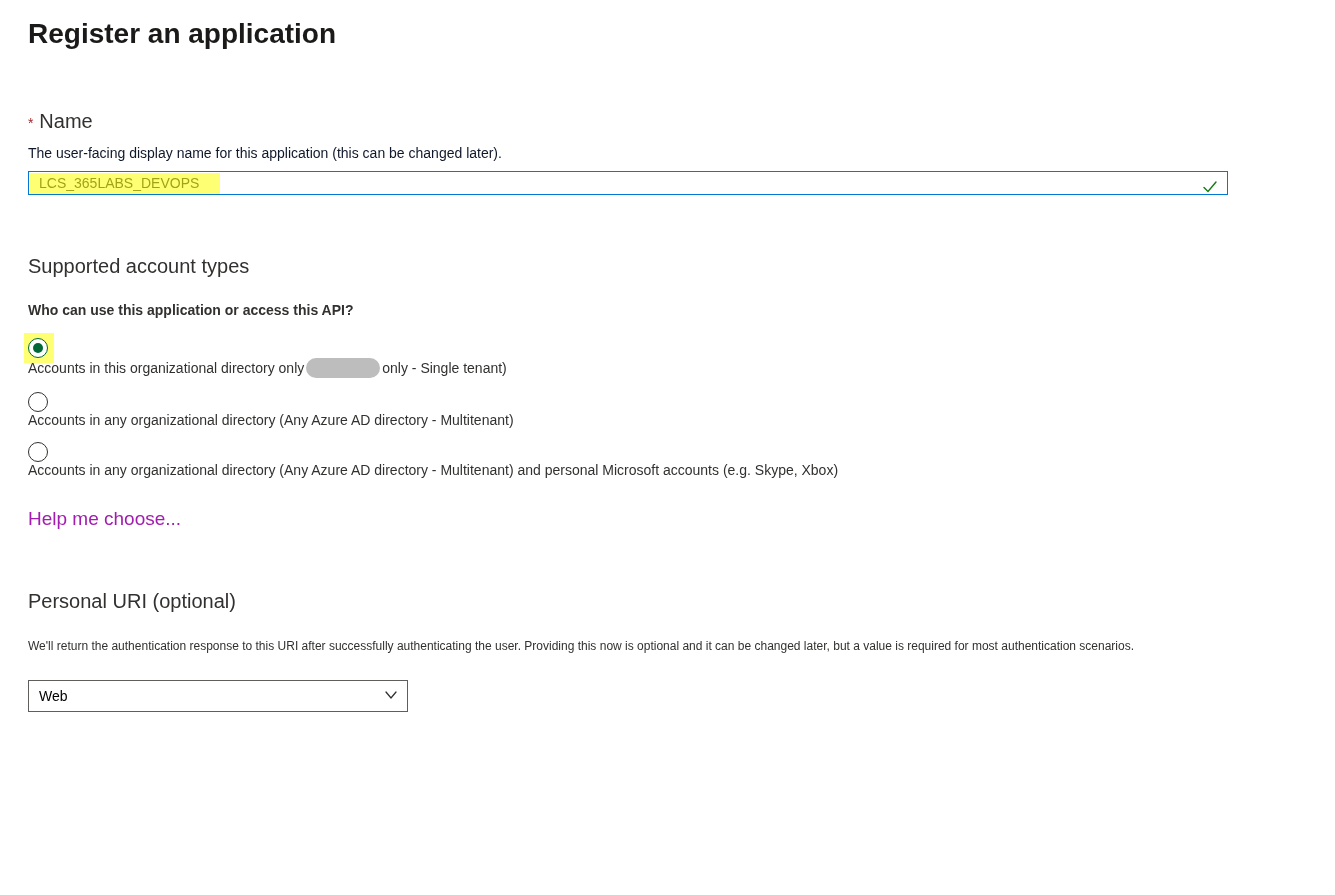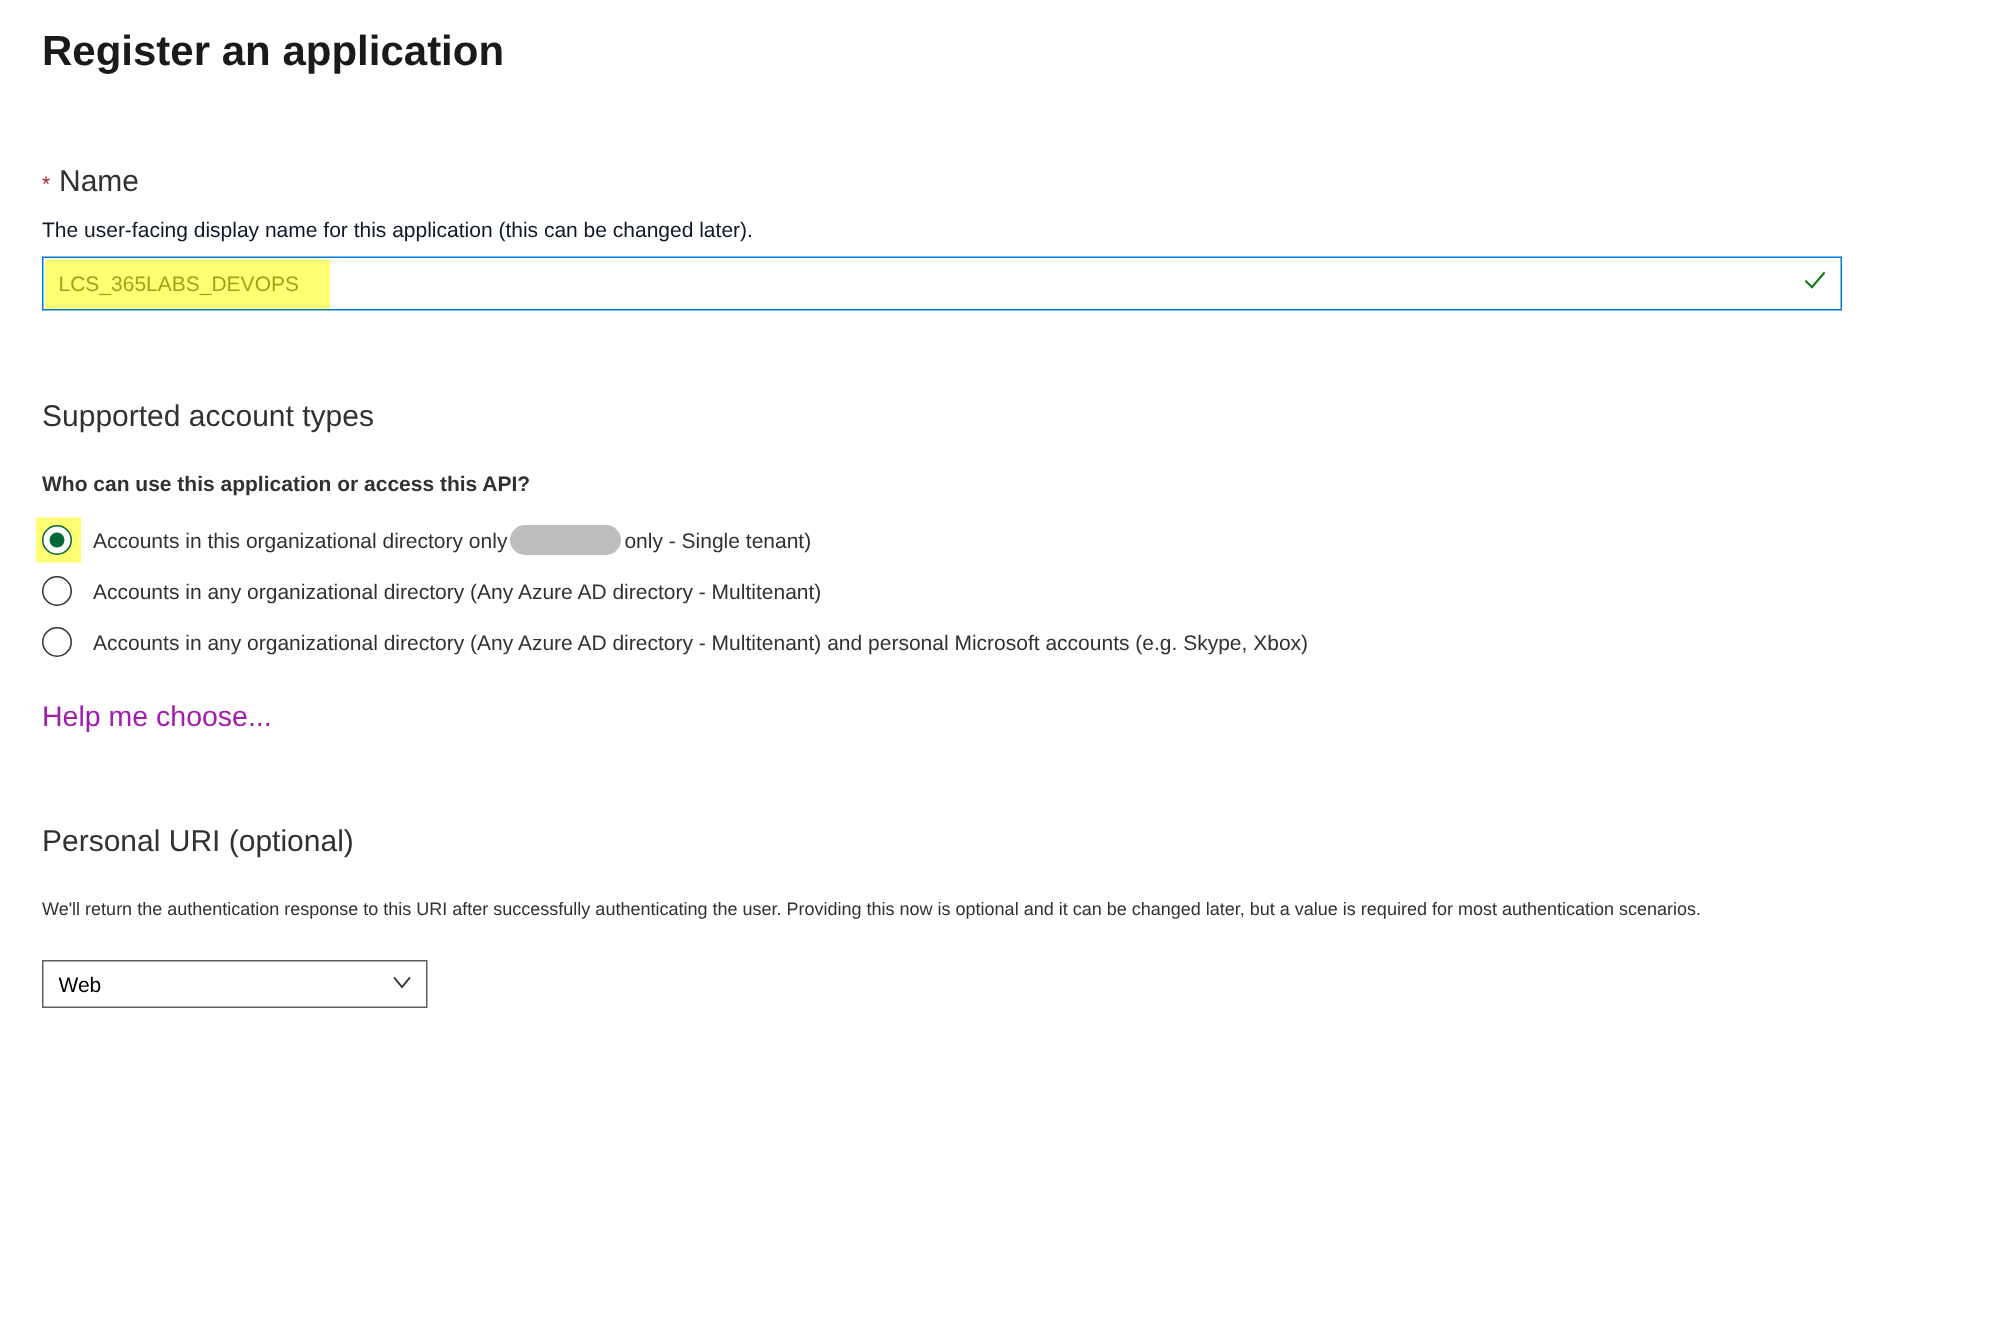--- a/index.html
+++ b/index.html
@@ -33,21 +33,21 @@
       margin-bottom: 10px;
     }
     .text-input-wrap {
       position: relative;
       display: flex;
       align-items: center;
       width: 100%;
       max-width: 1200px;
     }
     .text-input {
-      height: 36px;
+      height: 24px;
       width: 100%;
       padding: 0 34px 0 10px;
       font-size: 14px;
       font-family: inherit;
       color: #323130;
       outline: none;
     }
     .name-input {
       border: 1.5px solid #0078d4;
     }
@@ -75,20 +75,21 @@
       font-weight: 600;
       font-size: 14px;
       margin-bottom: 20px;
     }
     .radio-group { margin-bottom: 30px; }
     .radio-row {
       display: flex;
       margin-bottom: 14px;
       cursor: pointer;
       position: relative;
+      flex-direction: column;
     }
     .radio-outer {
       width: 20px; height: 20px;
       border: 1.5px solid #323130;
       border-radius: 50%;
       display: flex;
       align-items: center;
       justify-content: center;
       margin-right: 14px;
       flex-shrink: 0;
@@ -138,21 +139,21 @@
       margin-bottom: 24px;
       max-width: 1180px;
     }
     .redirect-row {
       display: flex;
       gap: 18px;
       align-items: center;
     }
     .select-wrap {
       position: relative;
-      width: 257px;
+      width: 380px;
     }
     .select {
       width: 100%;
       height: 32px;
       border: 1px solid #605e5c;
       background: #fff;
       padding: 0 32px 0 10px;
       font-size: 14px;
       font-family: inherit;
       appearance: none;

